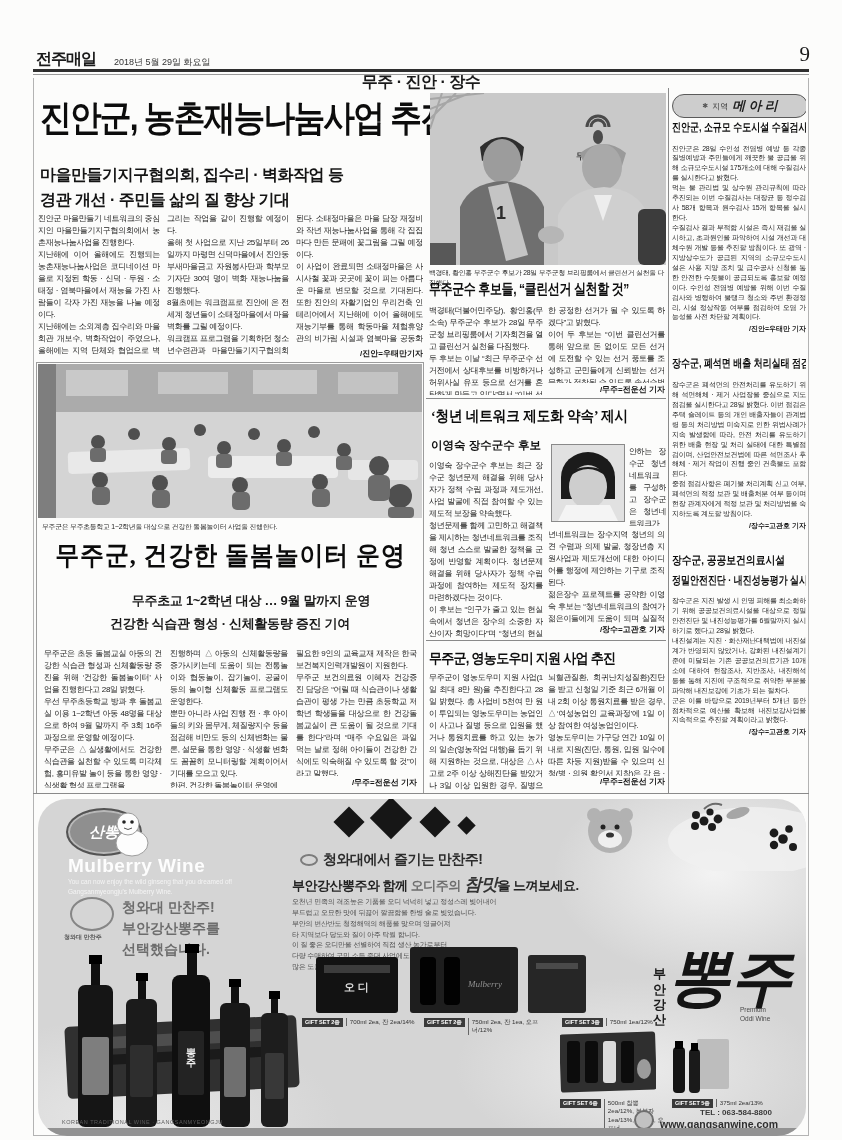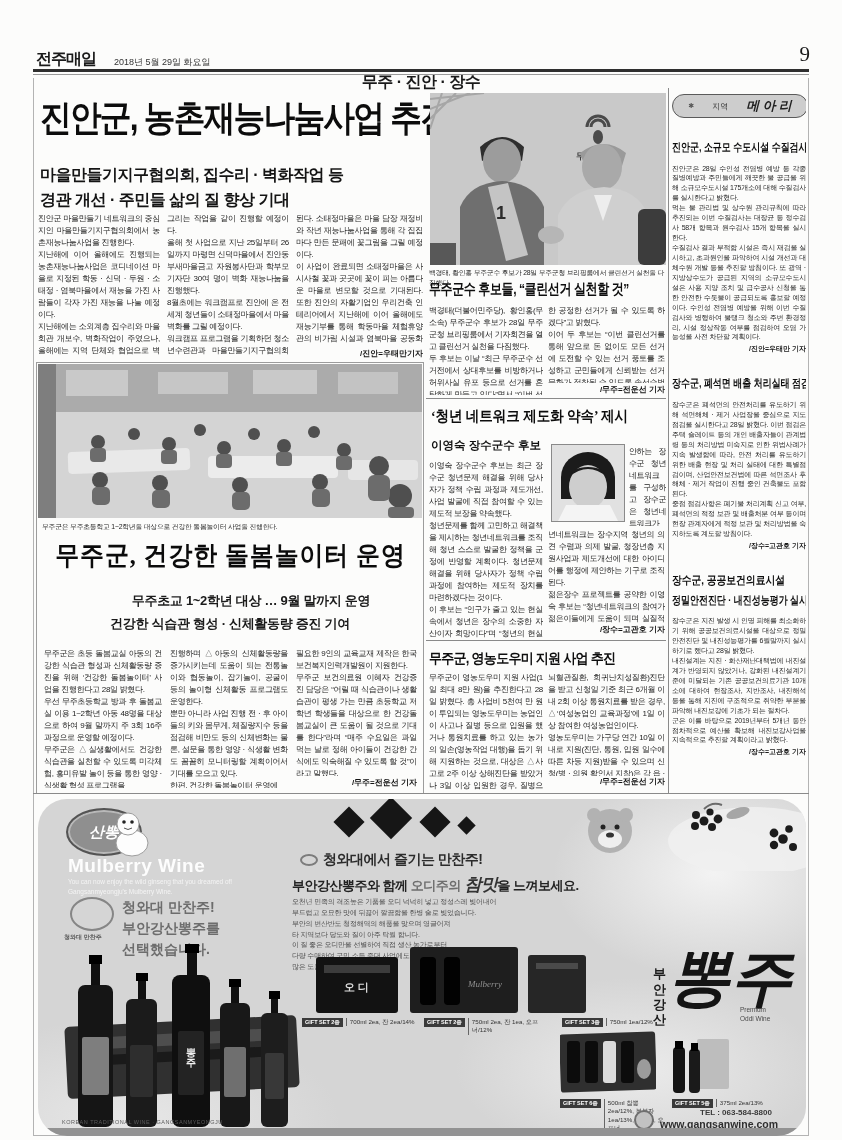--- a/index.html
+++ b/index.html
@@ -13,21 +13,21 @@
   .body-col { font-size:8px; line-height:1.5; text-align:justify; white-space:pre-line;
               letter-spacing:-0.3px; color:#232323; overflow:hidden; }
   .byline { font-size:8px; font-weight:bold; text-align:right; color:#111; }
   .caption { font-size:6.8px; color:#222; letter-spacing:-0.2px; }
   .h-serif { font-family:"Liberation Serif", serif; }
   .lead-headline { font-size:36px; font-weight:900; letter-spacing:-2px; color:#0c0c0c; }
   .subhead { font-size:16px; font-weight:800; letter-spacing:-0.5px; line-height:1.6; color:#141414; }
   .art-headline { font-weight:900; color:#0e0e0e; }
   .sb { display:flex; flex-direction:column; }
   .sb-badge { width:136px; height:24px; background:#cdcdcd; border:1px solid #5a5a5a; border-radius:12px;
-              display:flex; align-items:center; justify-content:center; gap:18px; margin-bottom:20px; }
+              display:flex; align-items:center; justify-content:center; gap:4px; margin-bottom:0; }
   .sb-badge .pre { font-size:8px; color:#333; }
   .sb-badge .ttl { font-size:13px; font-weight:900; font-style:italic; font-family:"Liberation Serif", serif; color:#222; }
   .sb-head { font-size:11.5px; font-weight:900; color:#0d0d0d; line-height:1.7; }
   .sb-body { font-size:7px; line-height:1.42; text-align:justify; white-space:pre-line;
              letter-spacing:-0.2px; color:#252525; margin-top:6px; }
   .sb-byline { font-size:7px; font-weight:bold; text-align:right; margin-top:2px; }
   .gap { margin-top:20px; }
   .ad { background:
         radial-gradient(ellipse 230px 150px at 88% 22%, #f3f3f3 0%, rgba(243,243,243,0) 70%),
         radial-gradient(ellipse 260px 130px at 78% 80%, #ebebeb 0%, rgba(235,235,235,0) 70%),

